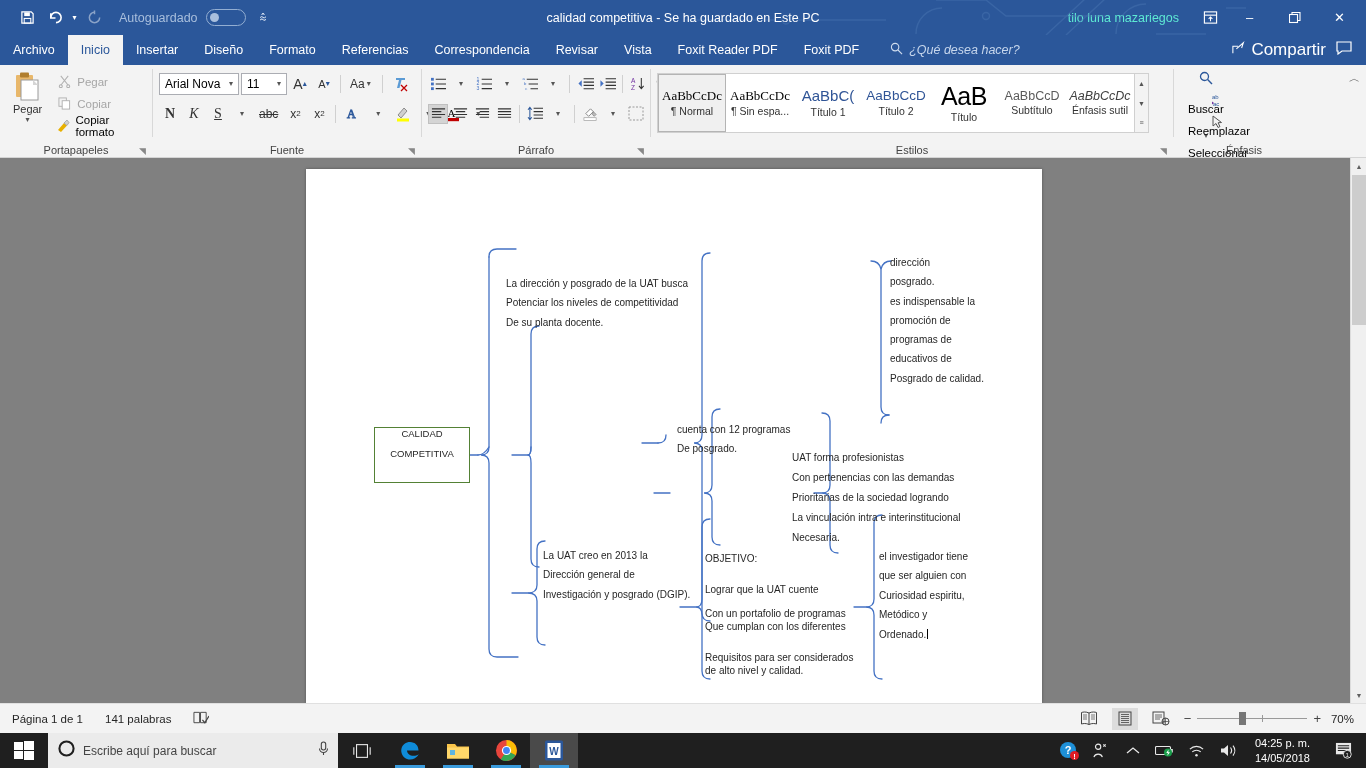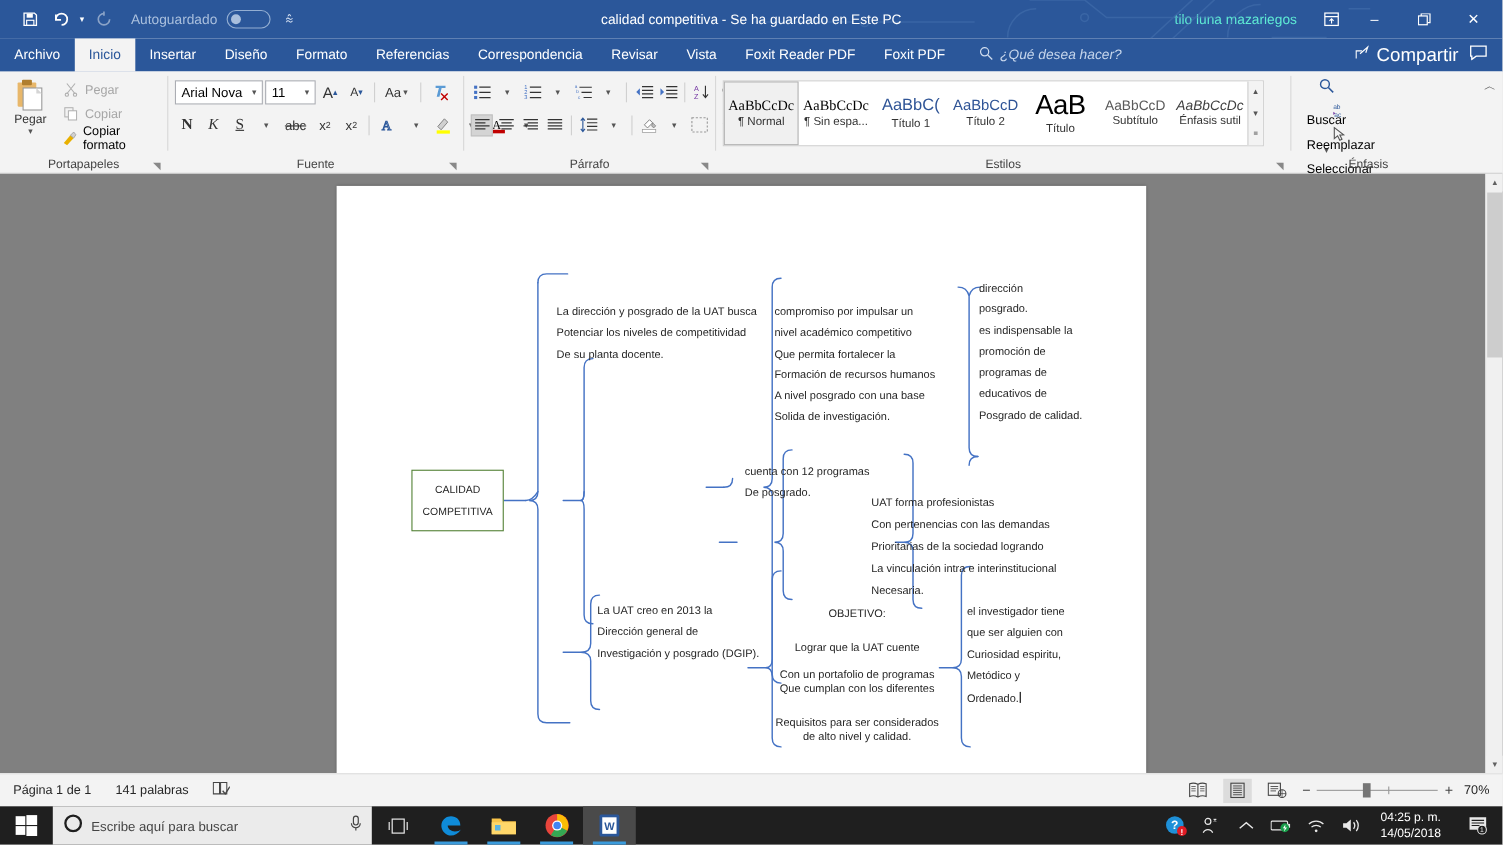--- a/index.html
+++ b/index.html
@@ -151,23 +151,23 @@
   }
   #page {
     position: absolute; left: 306px; top: 11px; width: 736px; height: 534px;
     background: #ffffff; box-shadow: 0 0 3px rgba(0,0,0,.35);
   }
   #mindmap { position: absolute; left: 0; top: 0; width: 736px; height: 534px; }
   .node { position: absolute; font-size: 10px; color: #262626; line-height: 1.0; white-space: nowrap; }
   .node .ln { display: block; }
   .node.spaced .ln { margin-bottom: 9.3px; }
   #rootbox {
-    position: absolute; left: 68px; top: 258px; width: 84px; height: 56px;
+    position: absolute; left: 68px; top: 258px; width: 96px; height: 56px;
     border: 1.3px solid #538135; background: #fff;
-    display: flex; flex-direction: column; align-items: center; justify-content: center;
+    display: flex; flex-direction: column; align-items: center; justify-content: flex-start;
     font-size: 9.5px; color: #262626; gap: 9px;
   }
 
   
   #vscroll {
     position: absolute; right: 0; top: 158px; width: 16px; height: 545px;
     background: #f0f0f0; border-left: 1px solid #dcdcdc;
   }
   .sb-arrow { width: 16px; height: 16px; display: flex; align-items: center; justify-content: center; font-size: 7px; color: #606060; background:#f0f0f0;}
   #vthumb { position: absolute; left: 1px; top: 17px; width: 14px; height: 150px; background: #cdcdcd; }
@@ -711,28 +711,20 @@
       <span>CALIDAD</span>
       <span>COMPETITIVA</span>
     </div>
 
     <div class="node spaced" style="left:200px; top:110px;">
       <span class="ln">La dirección y posgrado de la UAT busca</span>
       <span class="ln">Potenciar los niveles de competitividad</span>
       <span class="ln">De su planta docente.</span>
     </div>
 
-    <div class="node spaced" style="left:398px; top:110px;">
-      <span class="ln">compromiso por impulsar un</span>
-      <span class="ln">nivel académico competitivo</span>
-      <span class="ln">Que permita fortalecer la</span>
-      <span class="ln">Formación de recursos humanos</span>
-      <span class="ln">A nivel posgrado con una base</span>
-      <span class="ln">Solida de investigación.</span>
-    </div>
 
     <div class="node spaced" style="left:584px; top:89px;">
       <span class="ln">  dirección</span>
       <span class="ln">posgrado.</span>
       <span class="ln">es indispensable la</span>
       <span class="ln">promoción de</span>
       <span class="ln">programas de</span>
       <span class="ln">educativos de</span>
       <span class="ln">Posgrado de calidad.</span>
     </div>
@@ -750,21 +742,21 @@
       <span class="ln">La vinculación intra e interinstitucional</span>
       <span class="ln">Necesaria.</span>
     </div>
 
     <div class="node spaced" style="left:237px; top:382px;">
       <span class="ln">La UAT creo en 2013 la</span>
       <span class="ln">Dirección general de</span>
       <span class="ln">Investigación y posgrado (DGIP).</span>
     </div>
 
-    <div class="node" style="left:399px; top:383px; line-height:13px;text-align:center;">
+    <div class="node" style="left:399px; top:383px; line-height:13px;">
       <span class="ln" style="margin-bottom:18px;">OBJETIVO:</span>
       <span class="ln" style="margin-bottom:11px;">Lograr que la UAT cuente</span>
       <span class="ln">Con un portafolio de programas</span>
       <span class="ln" style="margin-bottom:18px;">Que cumplan con los diferentes</span>
       <span class="ln">Requisitos para ser considerados</span>
       <span class="ln">de alto nivel y calidad.</span>
     </div>
 
     <div class="node spaced" style="left:573px; top:383px;">
       <span class="ln">el investigador tiene</span>

